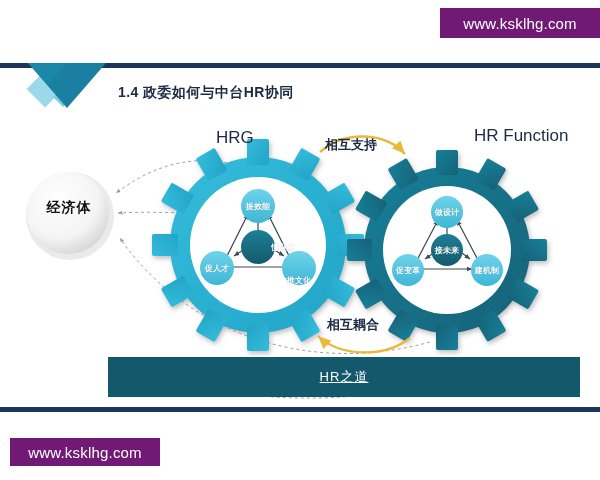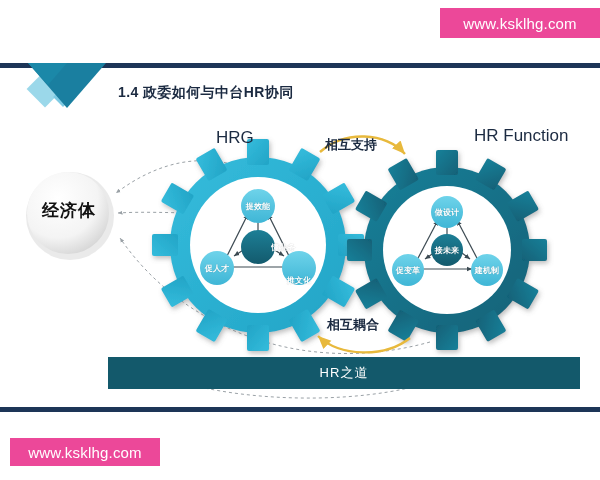--- a/index.html
+++ b/index.html
@@ -24,34 +24,34 @@
   }
 
   .slide-title{
     position:absolute;left:118px;top:84px;
     font-size:14px;font-weight:bold;color:#1b2a41;
     letter-spacing:.4px;white-space:nowrap;
   }
 
   
   .wm{
-    position:absolute;background:#ec4899;color:#fff;
+    position:absolute;background:#701a75;color:#fff;
     font-size:15px;letter-spacing:.2px;
     display:flex;align-items:center;justify-content:center;
   }
   .wm-top{right:0;top:8px;width:160px;height:30px;}
   .wm-bot{left:10px;top:438px;width:150px;height:28px;}
 
   
   .diagram{position:absolute;left:0;top:110px;width:600px;height:300px;}
   .diagram svg{display:block;}
 
   .econ-label{
     position:absolute;left:30px;top:199px;width:78px;
-    text-align:center;font-size:17px;font-weight:bold;color:#111;
+    text-align:center;font-size:14px;font-weight:bold;color:#111;
     letter-spacing:1px;
   }
 
   .lbl{position:absolute;font-size:17px;color:#1b2a41;white-space:nowrap;}
   .lbl-hrg{left:216px;top:128px;}
   .lbl-hrf{left:474px;top:126px;}
 
   .curve-lbl{
     position:absolute;font-size:13px;font-weight:bold;color:#1b2a41;
     white-space:nowrap;
@@ -61,24 +61,25 @@
 
   
   .node-t{
     position:absolute;font-size:8px;font-weight:bold;color:#ffffff;
     white-space:nowrap;transform:translate(-50%,-50%);
     letter-spacing:.2px;text-shadow:0 0 1px rgba(0,0,0,.25);
   }
 
   
   .hrdao{
-    position:absolute;left:108px;top:357px;width:472px;height:32px;
+    position:absolute;left:108px;top:357px;width:472px;height:40px;
     background:#13596b;color:#fff;font-size:13px;
     display:flex;align-items:center;justify-content:center;
     letter-spacing:1px;
+    text-decoration:underline;
   }
 </style>
 </head>
 <body>
 
 <div class="slide">
 
   <div class="wm wm-top">www.ksklhg.com</div>
 
   <div class="hdr-bar"></div>

